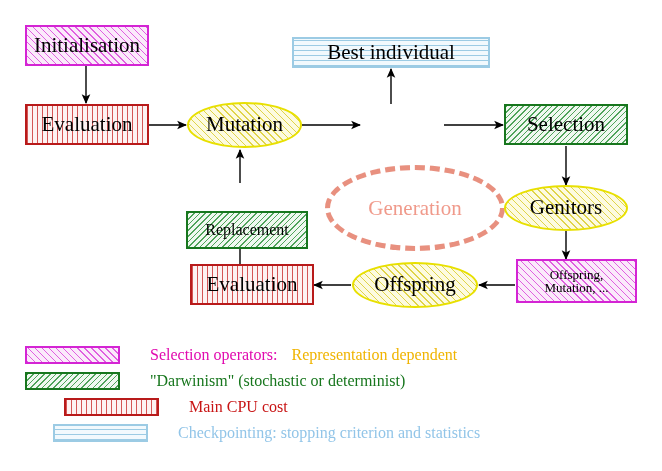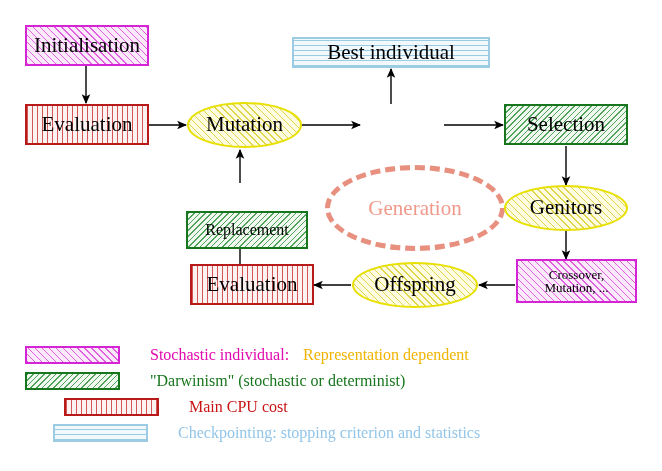--- a/index.html
+++ b/index.html
@@ -165,41 +165,41 @@
 
   <div class="node fill-green" style="left:504px; top:104px; width:124px; height:41px; font-size:21px;">
     <span class="label">Selection</span>
   </div>
 
   <div class="node fill-yellow ellipse" style="left:504px; top:185px; width:124px; height:46px; font-size:21px;">
     <span class="label">Genitors</span>
   </div>
 
   <div class="node fill-magenta" style="left:516px; top:259px; width:121px; height:44px; font-size:13px;">
-    <span class="label">Crossover,
+    <span class="label">Offspring,
 Mutation, ...</span>
   </div>
 
   <div class="node fill-yellow ellipse" style="left:352px; top:262px; width:126px; height:46px; font-size:21px;">
     <span class="label">Offspring</span>
   </div>
 
   <div class="node fill-red" style="left:190px; top:264px; width:124px; height:41px; font-size:21px;">
     <span class="label">Evaluation</span>
   </div>
 
   <div class="node fill-green" style="left:186px; top:184px; width:122px; height:38px; font-size:16px;margin-top:27px;">
     <span class="label">Replacement</span>
   </div>
 
   <div id="legend">
 
     <div class="legend-row" style="left:25px; top:346px;">
       <span class="swatch fill-magenta"></span>
-      <span class="legend-text lg-magenta">Stochastic individual:</span>
+      <span class="legend-text lg-magenta">Selection operators:</span>
       <span class="legend-text lg-gold" style="margin-left:14px;">Representation dependent</span>
     </div>
 
     <div class="legend-row" style="left:25px; top:372px;">
       <span class="swatch fill-green"></span>
       <span class="legend-text lg-green">"Darwinism" (stochastic or determinist)</span>
     </div>
 
     <div class="legend-row" style="left:25px; top:398px;padding-left:39px;">
       <span class="swatch fill-red"></span>

